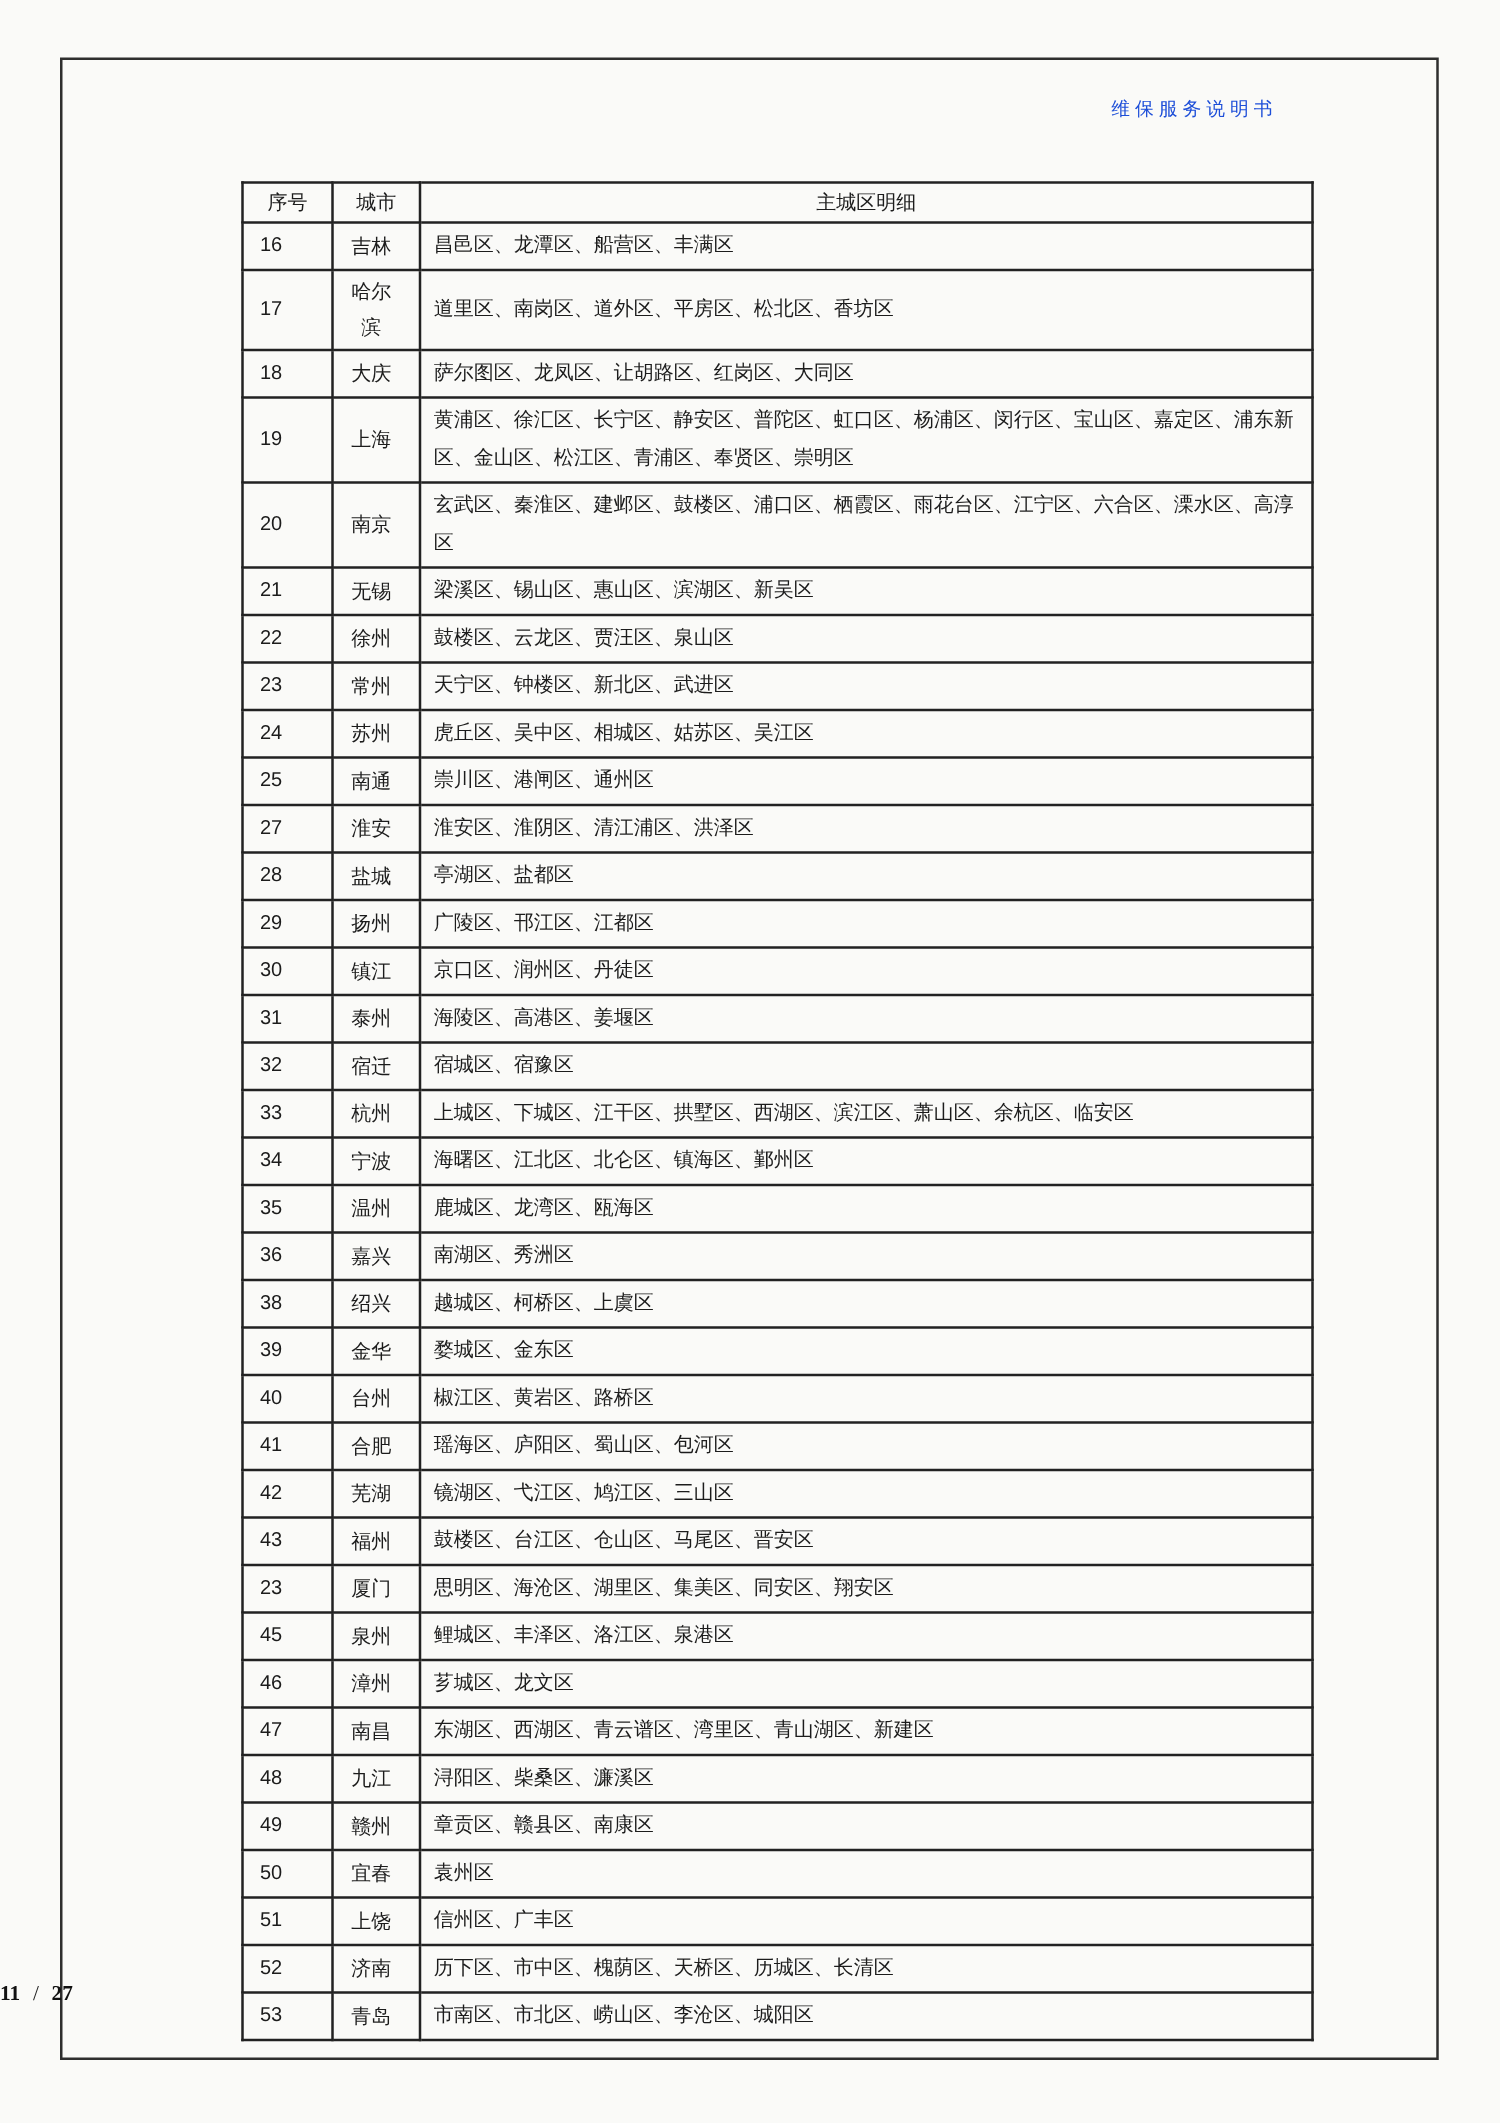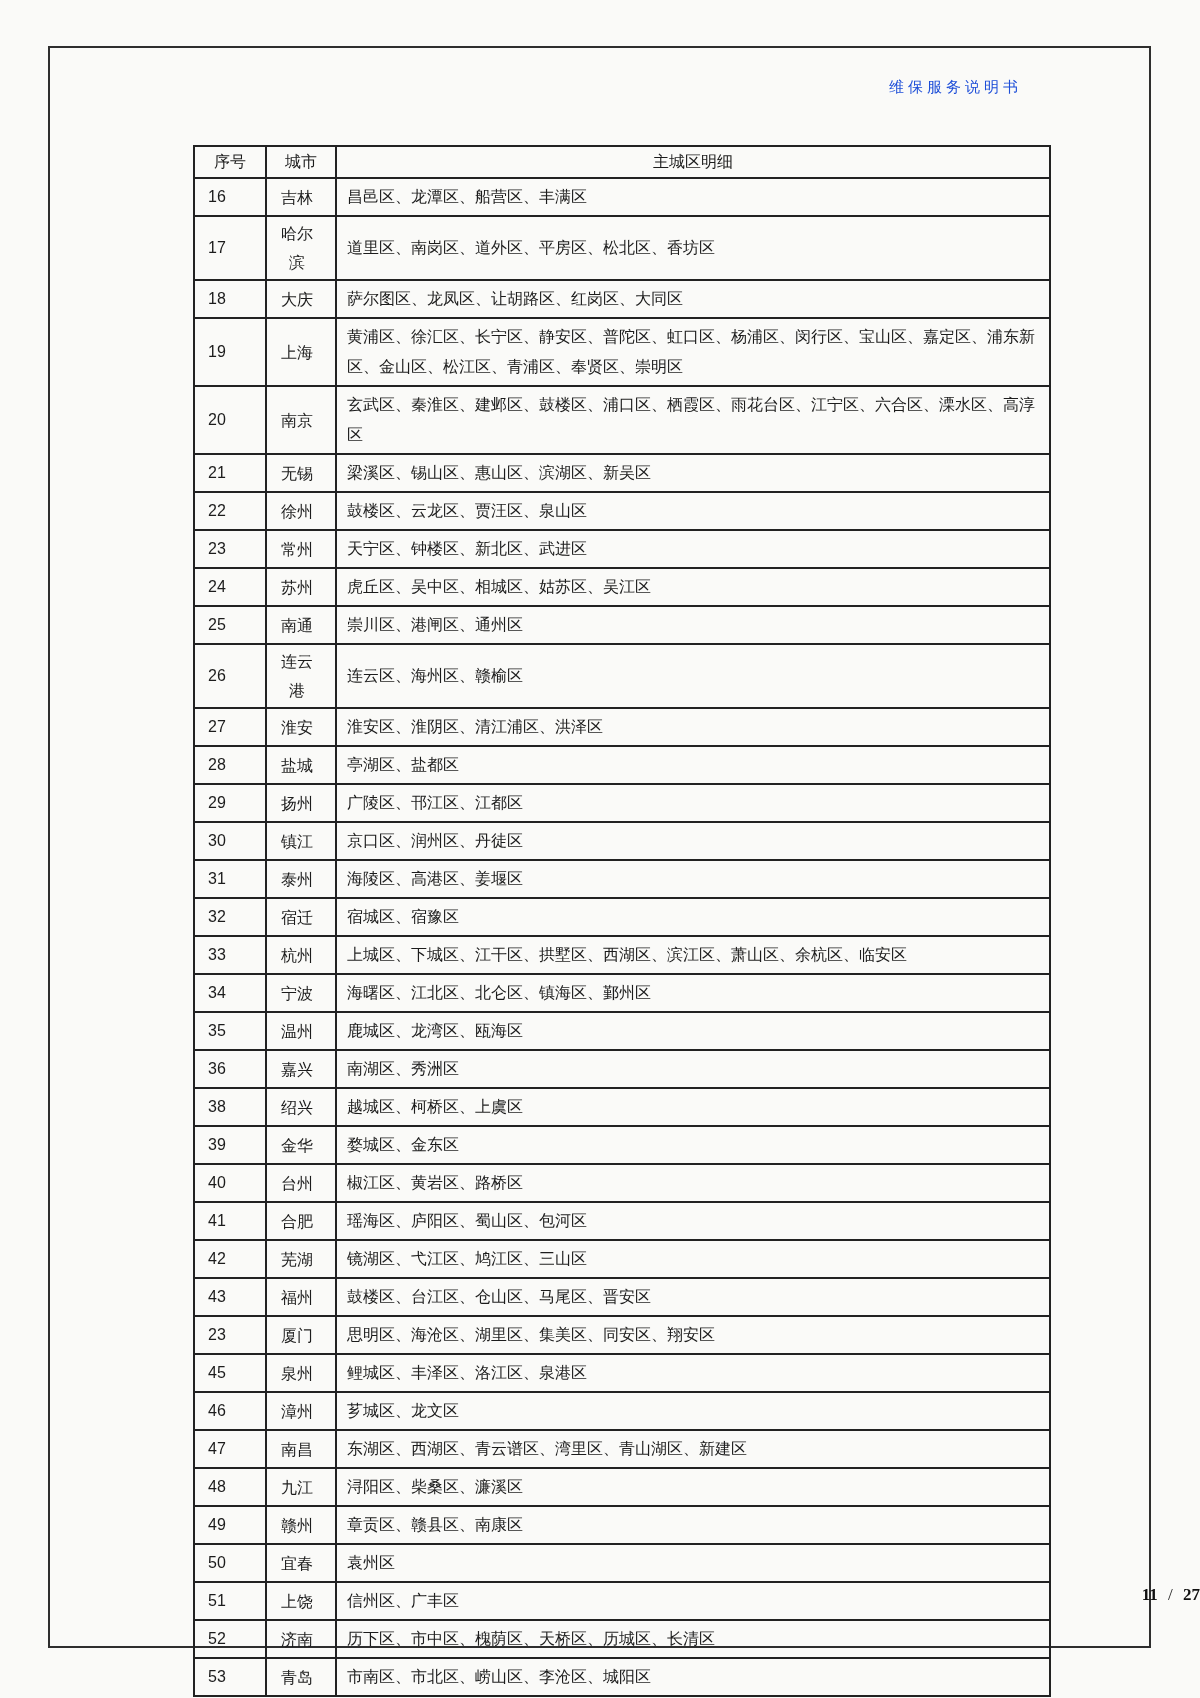--- a/index.html
+++ b/index.html
@@ -73,21 +73,21 @@
     text-align: left;
     padding: 3px 10px 3px 10px;
     line-height: 30px;
     word-break: break-all;
   }
   .page-footer {
     position: absolute;
     top: 1585px;
     left: 0;
     width: 1200px;
-    text-align: right;
+    text-align: left;
     font-family: "Liberation Serif", serif;
     font-size: 17px;
     color: #111;
   }
   .page-footer .num { font-weight: bold; }
   .page-footer .sep { font-weight: normal; padding: 0 6px; color: #222; }
 </style>
 </head>
 <body>
 
@@ -153,25 +153,20 @@
     <td class="col-no">24</td>
     <td class="col-city">苏州</td>
     <td class="col-districts">虎丘区、吴中区、相城区、姑苏区、吴江区</td>
   </tr>
       <tr>
     <td class="col-no">25</td>
     <td class="col-city">南通</td>
     <td class="col-districts">崇川区、港闸区、通州区</td>
   </tr>
       <tr>
-    <td class="col-no">26</td>
-    <td class="col-city">连云港</td>
-    <td class="col-districts">连云区、海州区、赣榆区</td>
-  </tr>
-      <tr>
     <td class="col-no">27</td>
     <td class="col-city">淮安</td>
     <td class="col-districts">淮安区、淮阴区、清江浦区、洪泽区</td>
   </tr>
       <tr>
     <td class="col-no">28</td>
     <td class="col-city">盐城</td>
     <td class="col-districts">亭湖区、盐都区</td>
   </tr>
       <tr>

